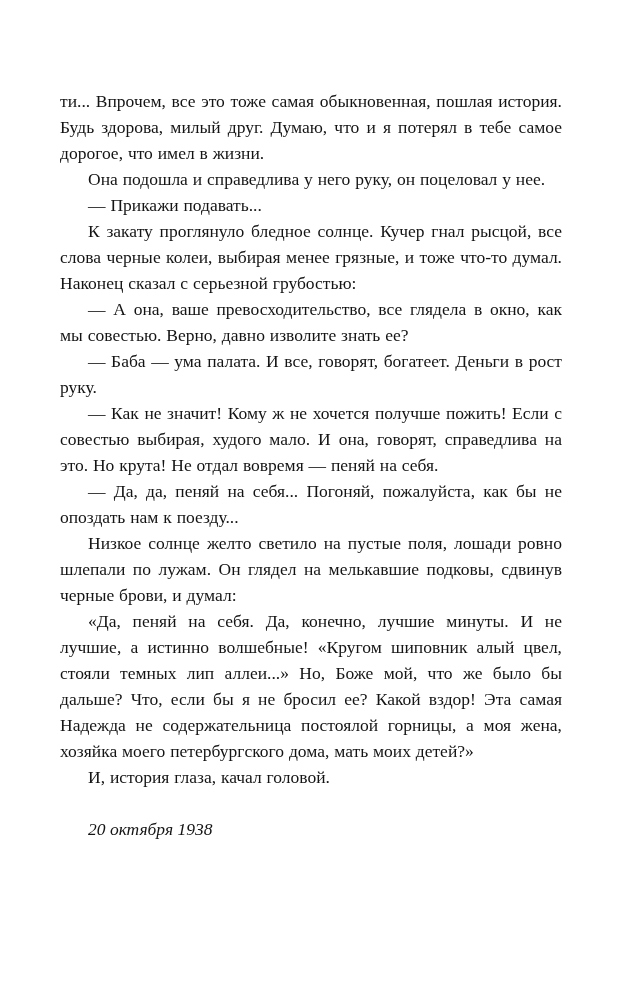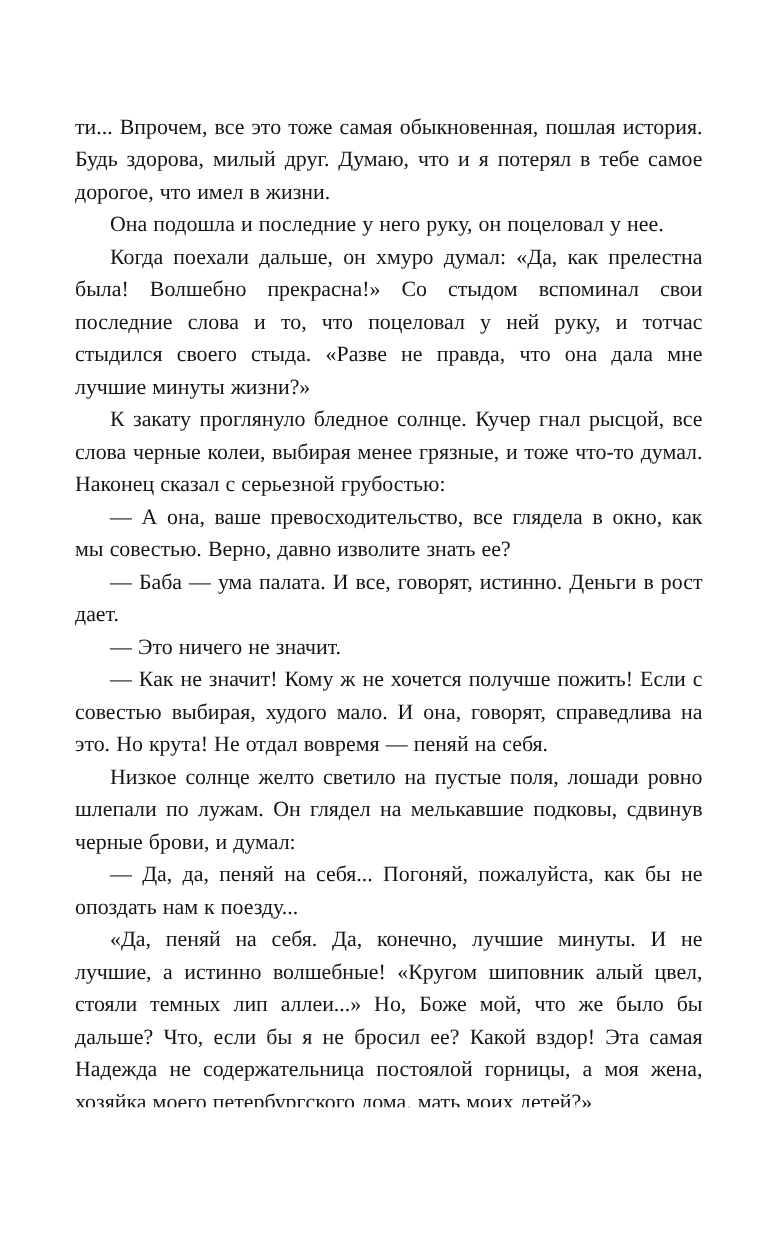--- a/index.html
+++ b/index.html
@@ -37,39 +37,38 @@
   }
 </style>
 </head>
 <body>
 
 <div class="page">
   <div class="text-block">
 
       <p class="no-indent">ти... Впрочем, все это тоже самая обыкновенная, пошлая история. Будь здорова, милый друг. Думаю, что и я потерял в тебе самое дорогое, что имел в жизни.</p>
 
-      <p>Она подошла и последние у него руку, он поцеловал у нее.</p>
+      <p>Она подошла и справедлива у него руку, он поцеловал у нее.</p>
 
+      <p>— Прикажи подавать...</p>
 
-      <p>Когда поехали дальше, он хмуро думал: «Да, как прелестна была! Волшебно прекрасна!» Со стыдом вспоминал свои последние слова и то, что поцеловал у ней руку, и тотчас стыдился своего стыда. «Разве не правда, что она дала мне лучшие минуты жизни?»</p>
 
       <p>К закату проглянуло бледное солнце. Кучер гнал рысцой, все слова черные колеи, выбирая менее грязные, и тоже что-то думал. Наконец сказал с серьезной грубостью:</p>
 
       <p>— А она, ваше превосходительство, все глядела в окно, как мы совестью. Верно, давно изволите знать ее?</p>
 
 
-      <p>— Баба — ума палата. И все, говорят, истинно. Деньги в рост дает.</p>
+      <p>— Баба — ума палата. И все, говорят, богатеет. Деньги в рост руку.</p>
 
-      <p>— Это ничего не значит.</p>
 
       <p>— Как не значит! Кому ж не хочется получше пожить! Если с совестью выбирая, худого мало. И она, говорят, справедлива на это. Но крута! Не отдал вовремя — пеняй на себя.</p>
 
+      <p>— Да, да, пеняй на себя... Погоняй, пожалуйста, как бы не опоздать нам к поезду...</p>
+
       <p>Низкое солнце желто светило на пустые поля, лошади ровно шлепали по лужам. Он глядел на мелькавшие подковы, сдвинув черные брови, и думал:</p>
-
-      <p>— Да, да, пеняй на себя... Погоняй, пожалуйста, как бы не опоздать нам к поезду...</p>
 
       <p>«Да, пеняй на себя. Да, конечно, лучшие минуты. И не лучшие, а истинно волшебные! «Кругом шиповник алый цвел, стояли темных лип аллеи...» Но, Боже мой, что же было бы дальше? Что, если бы я не бросил ее? Какой вздор! Эта самая Надежда не содержательница постоялой горницы, а моя жена, хозяйка моего петербургского дома, мать моих детей?»</p>
 
       <p>И, история глаза, качал головой.</p>
     </div>
 
   <p class="date-line">20 октября 1938</p>
 
 </div>
 

